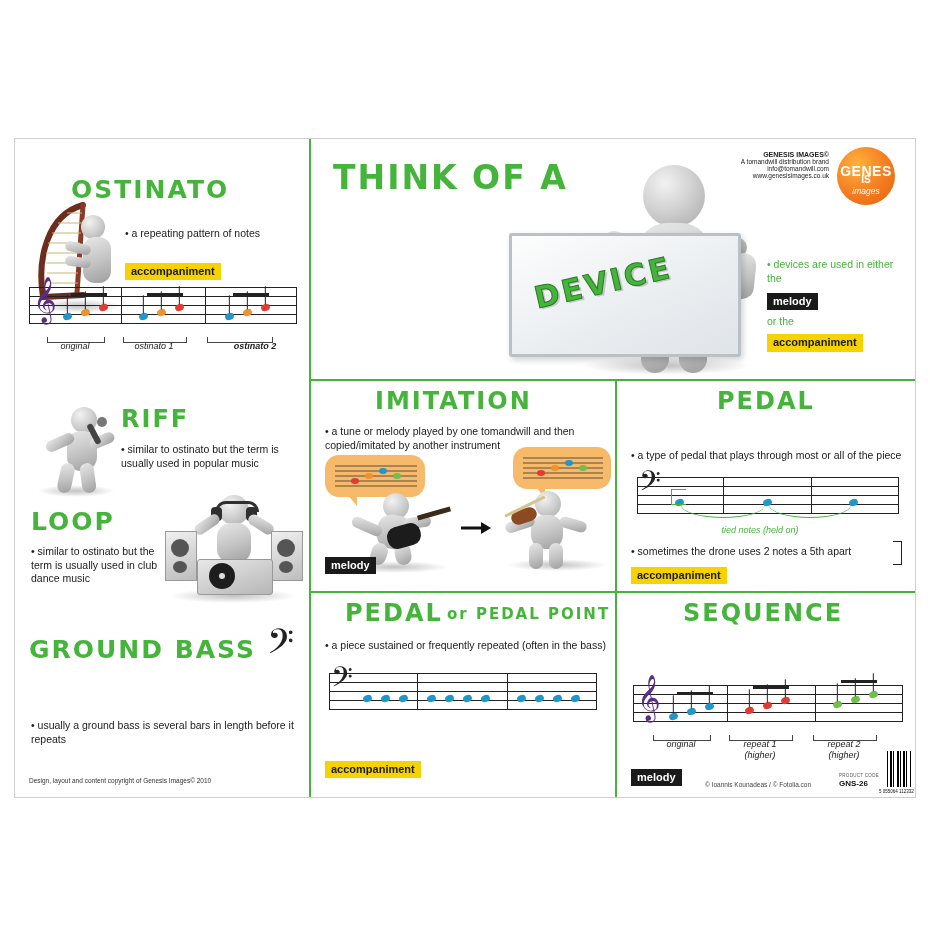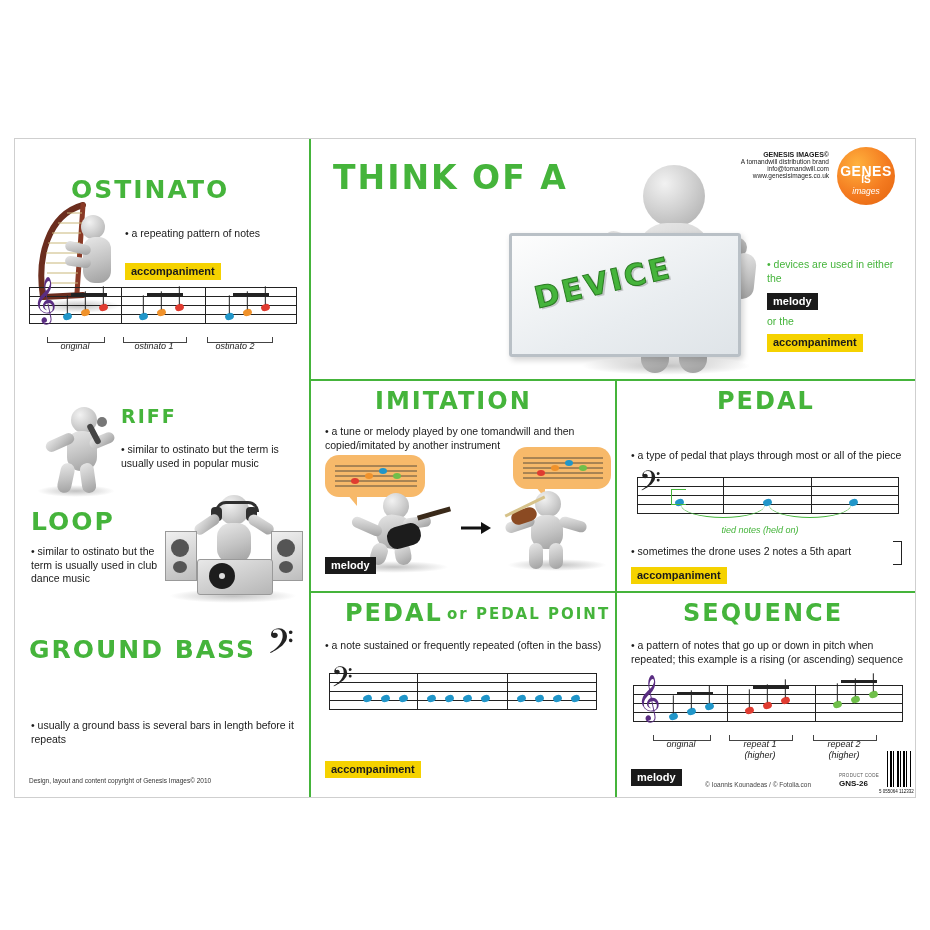--- a/index.html
+++ b/index.html
@@ -307,23 +307,23 @@
       <div class="note stem" style="left:196px; top:26px; background:#2196c9;"></div>
       <div class="note stem" style="left:214px; top:22px; background:#f0922b;"></div>
       <div class="note stem" style="left:232px; top:17px; background:#e03c31;"></div>
       <div class="beam" style="left:204px; top:6px; width:36px;"></div>
     </div>
     <div class="brace" style="left:32px; top:198px; width:56px;"></div>
     <div class="brace" style="left:108px; top:198px; width:62px;"></div>
     <div class="brace" style="left:192px; top:198px; width:64px;"></div>
     <div class="small-label" style="position:absolute; left:32px; top:202px; width:56px;">original</div>
     <div class="small-label" style="position:absolute; left:104px; top:202px; width:70px;">ostinato 1</div>
-    <div class="small-label" style="position:absolute; left:184px; top:202px; width:72px;">ostinato 2</div>
-
-    <div class="green-head" style="position:absolute; left:106px; top:268px; font-size:19px;">RIFF</div>
+    <div class="small-label" style="position:absolute; left:204px; top:202px; width:72px;font-weight:bold;">ostinato 2</div>
+
+    <div class="green-head" style="position:absolute; left:106px; top:268px; font-size:24px;">RIFF</div>
     <div class="bullet" style="position:absolute; left:106px; top:304px; width:172px;">• similar to ostinato but the term is usually used in popular music</div>
 
     <div class="fig" style="left:18px; top:262px; width:88px; height:96px;">
       <div class="shadow" style="left:4px; top:84px; width:78px; height:12px;"></div>
       <div class="blob" style="left:38px; top:6px; width:26px; height:26px;"></div>
       <div class="limb" style="left:34px; top:30px; width:30px; height:40px; border-radius:14px;"></div>
       <div class="limb" style="left:12px; top:36px; width:30px; height:11px; transform:rotate(-24deg);"></div>
       <div class="limb" style="left:56px; top:34px; width:26px; height:11px; transform:rotate(-22deg);"></div>
       <div class="limb" style="left:26px; top:62px; width:14px; height:30px; transform:rotate(12deg);"></div>
       <div class="limb" style="left:48px; top:62px; width:14px; height:30px; transform:rotate(-8deg);"></div>
@@ -454,21 +454,21 @@
     <div class="small-label" style="position:absolute; left:68px; top:144px; width:150px; color:#45b43b; font-style:italic;">tied notes (held on)</div>
 
     <div class="bullet" style="position:absolute; left:14px; top:164px; width:262px;">• sometimes the drone uses 2 notes a 5th apart</div>
     <div style="position:absolute; left:276px; top:160px; width:8px; height:22px; border:1px solid #222; border-left:none;"></div>
     <span class="tag accomp" style="position:absolute; left:14px; top:186px;">accompaniment</span>
   </div>
 
   <div class="panel" style="left:296px; top:454px; width:304px; height:204px;">
     <div class="green-head" style="position:absolute; left:34px; top:8px; font-size:24px;">PEDAL</div>
     <div class="green-head" style="position:absolute; left:136px; top:14px; font-size:15px;">or PEDAL POINT</div>
-    <div class="bullet" style="position:absolute; left:14px; top:46px; width:286px;">• a note sustained or frequently repeated (often in the bass)</div>
+    <div class="bullet" style="position:absolute; left:14px; top:46px; width:286px;">• a piece sustained or frequently repeated (often in the bass)</div>
 
     <div class="staff" style="position:absolute; left:18px; top:80px; width:268px; height:40px;">
       <div class="line" style="top:0;"></div>
       <div class="line" style="top:9px;"></div>
       <div class="line" style="top:18px;"></div>
       <div class="line" style="top:27px;"></div>
       <div class="line" style="top:36px;"></div>
       <div class="bar" style="left:0; height:37px;"></div>
       <div class="bar" style="left:88px; height:37px;"></div>
       <div class="bar" style="left:178px; height:37px;"></div>
@@ -485,21 +485,20 @@
       <div class="note" style="left:206px; top:22px; background:#2196c9;"></div>
       <div class="note" style="left:224px; top:22px; background:#2196c9;"></div>
       <div class="note" style="left:242px; top:22px; background:#2196c9;"></div>
     </div>
 
     <span class="tag accomp" style="position:absolute; left:14px; top:168px;">accompaniment</span>
   </div>
 
   <div class="panel" style="left:602px; top:454px; width:298px; height:204px;">
     <div class="green-head" style="position:absolute; left:66px; top:8px; font-size:24px;">SEQUENCE</div>
-    <div class="bullet" style="position:absolute; left:14px; top:46px; width:282px;">• a pattern of notes that go up or down in pitch when repeated; this example is a rising (or ascending) sequence</div>
 
     <div class="staff" style="position:absolute; left:16px; top:92px; width:270px; height:44px;">
       <div class="line" style="top:0;"></div>
       <div class="line" style="top:9px;"></div>
       <div class="line" style="top:18px;"></div>
       <div class="line" style="top:27px;"></div>
       <div class="line" style="top:36px;"></div>
       <div class="bar" style="left:0; height:37px;"></div>
       <div class="bar" style="left:94px; height:37px;"></div>
       <div class="bar" style="left:182px; height:37px;"></div>

